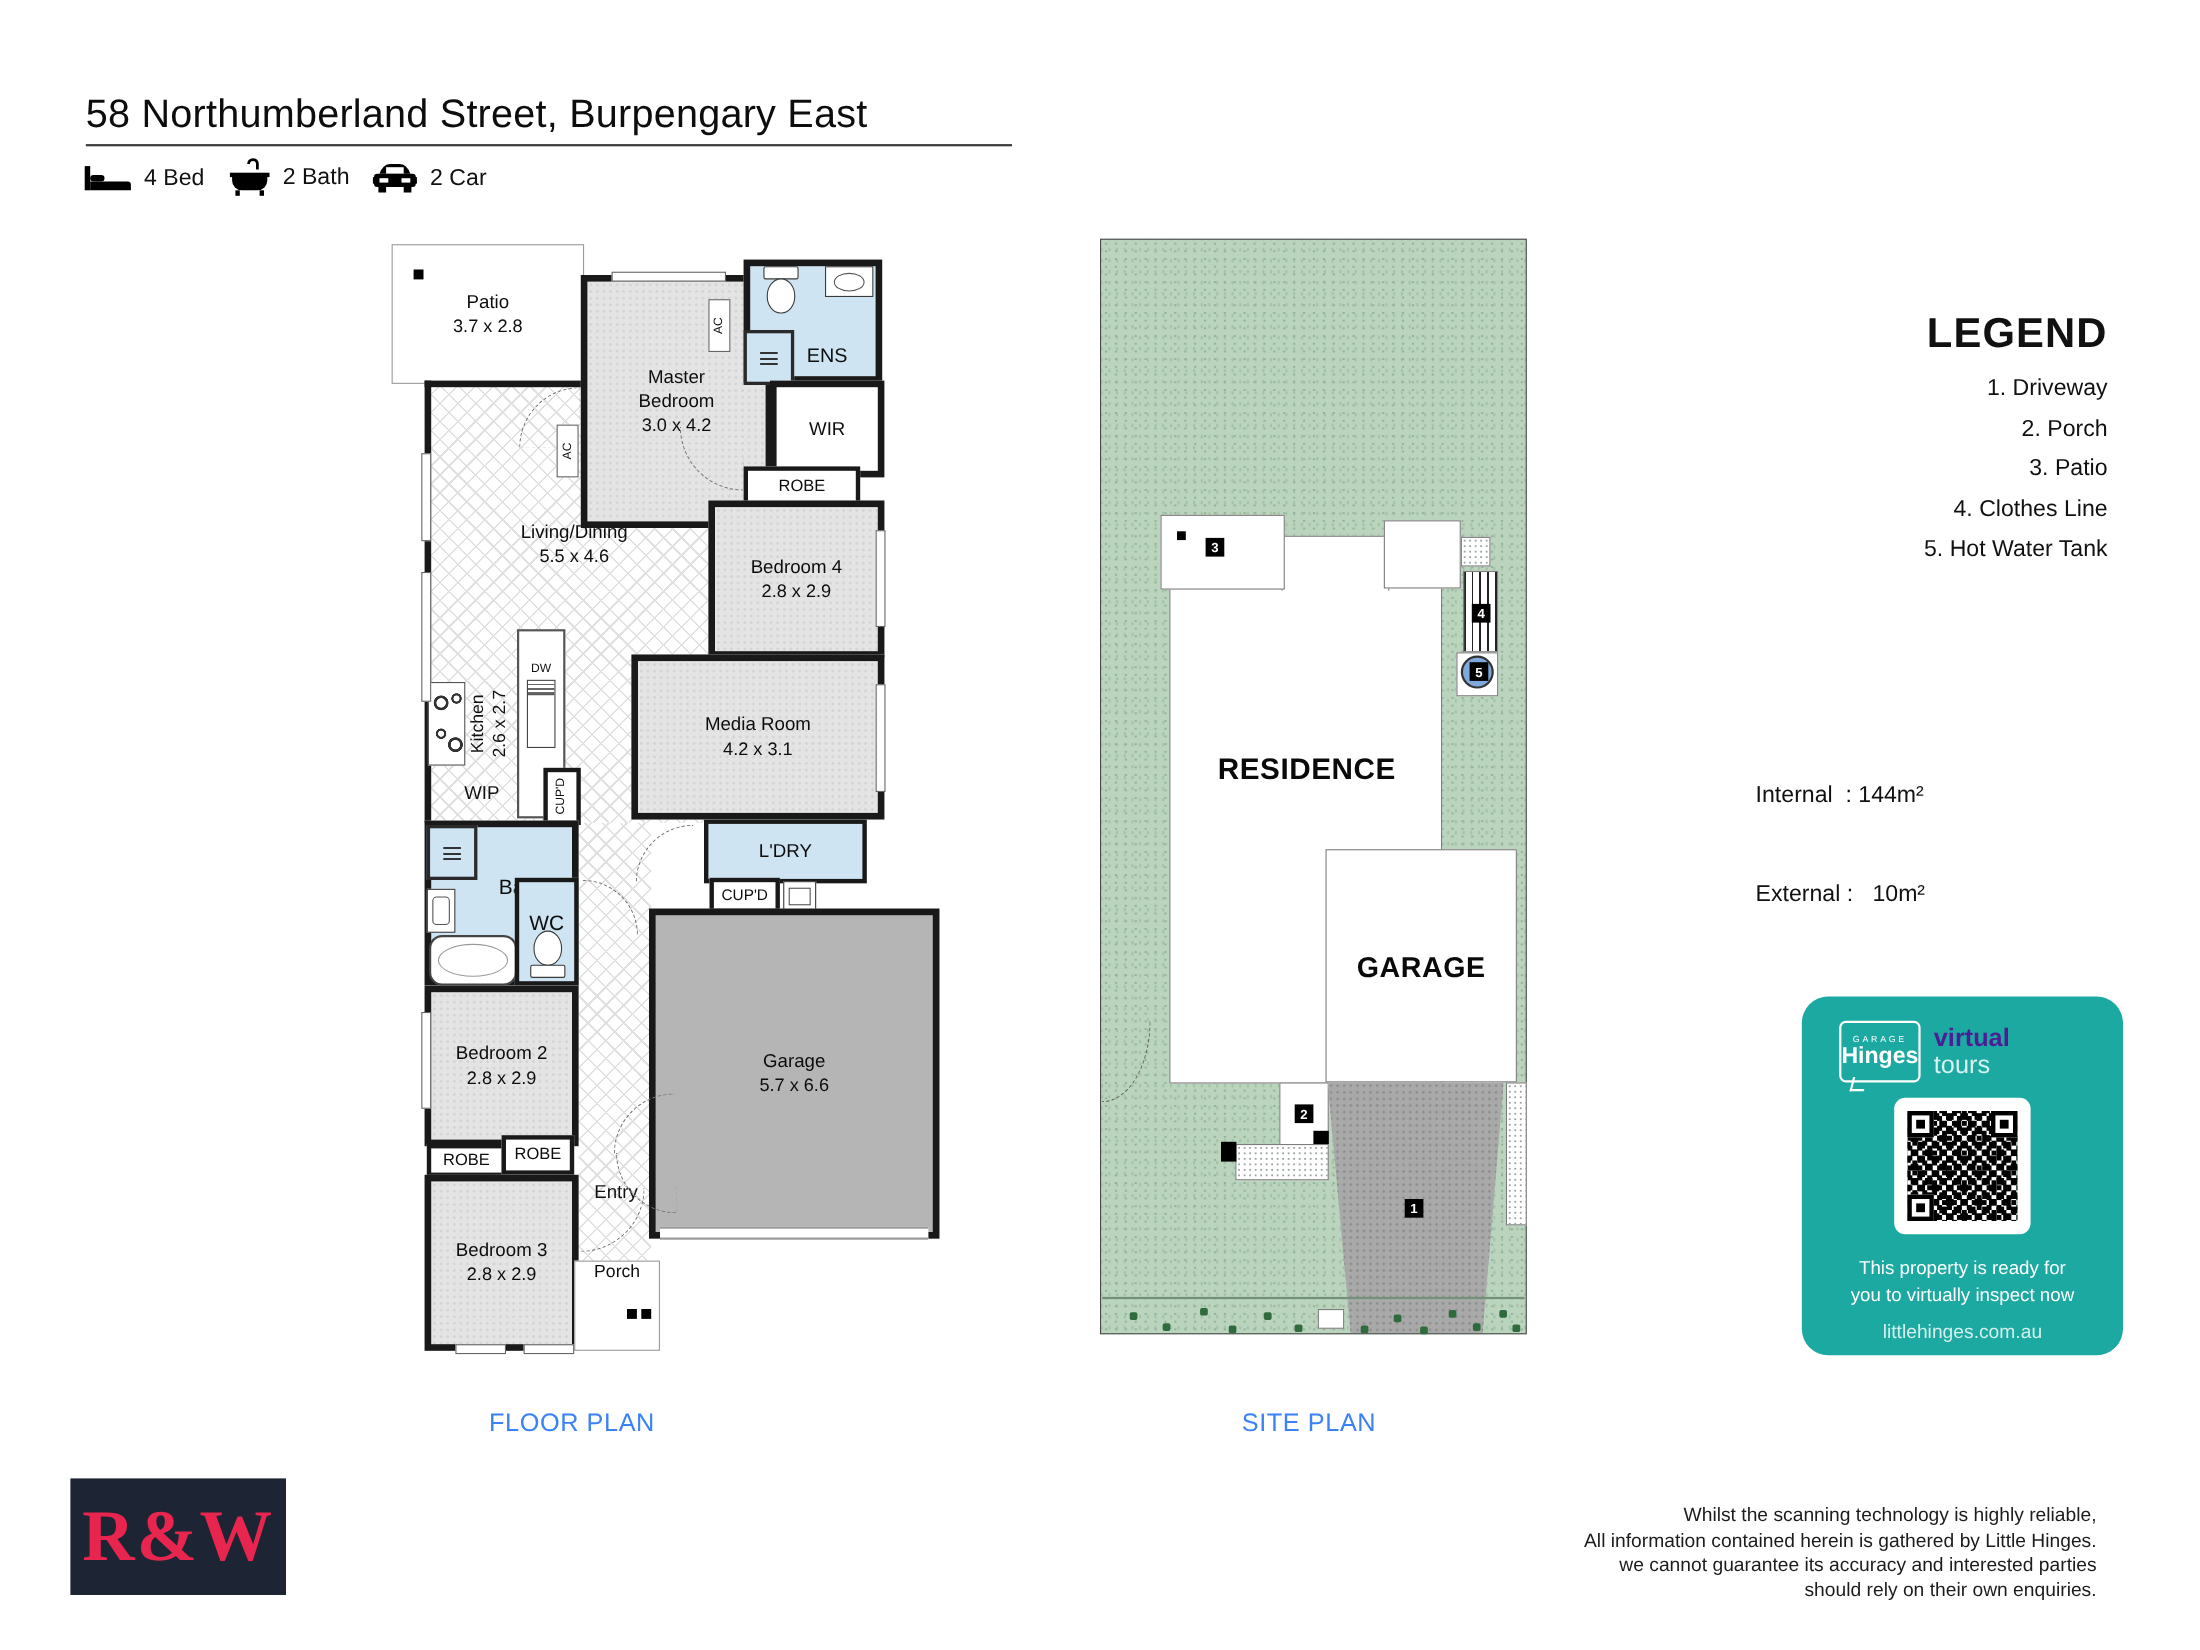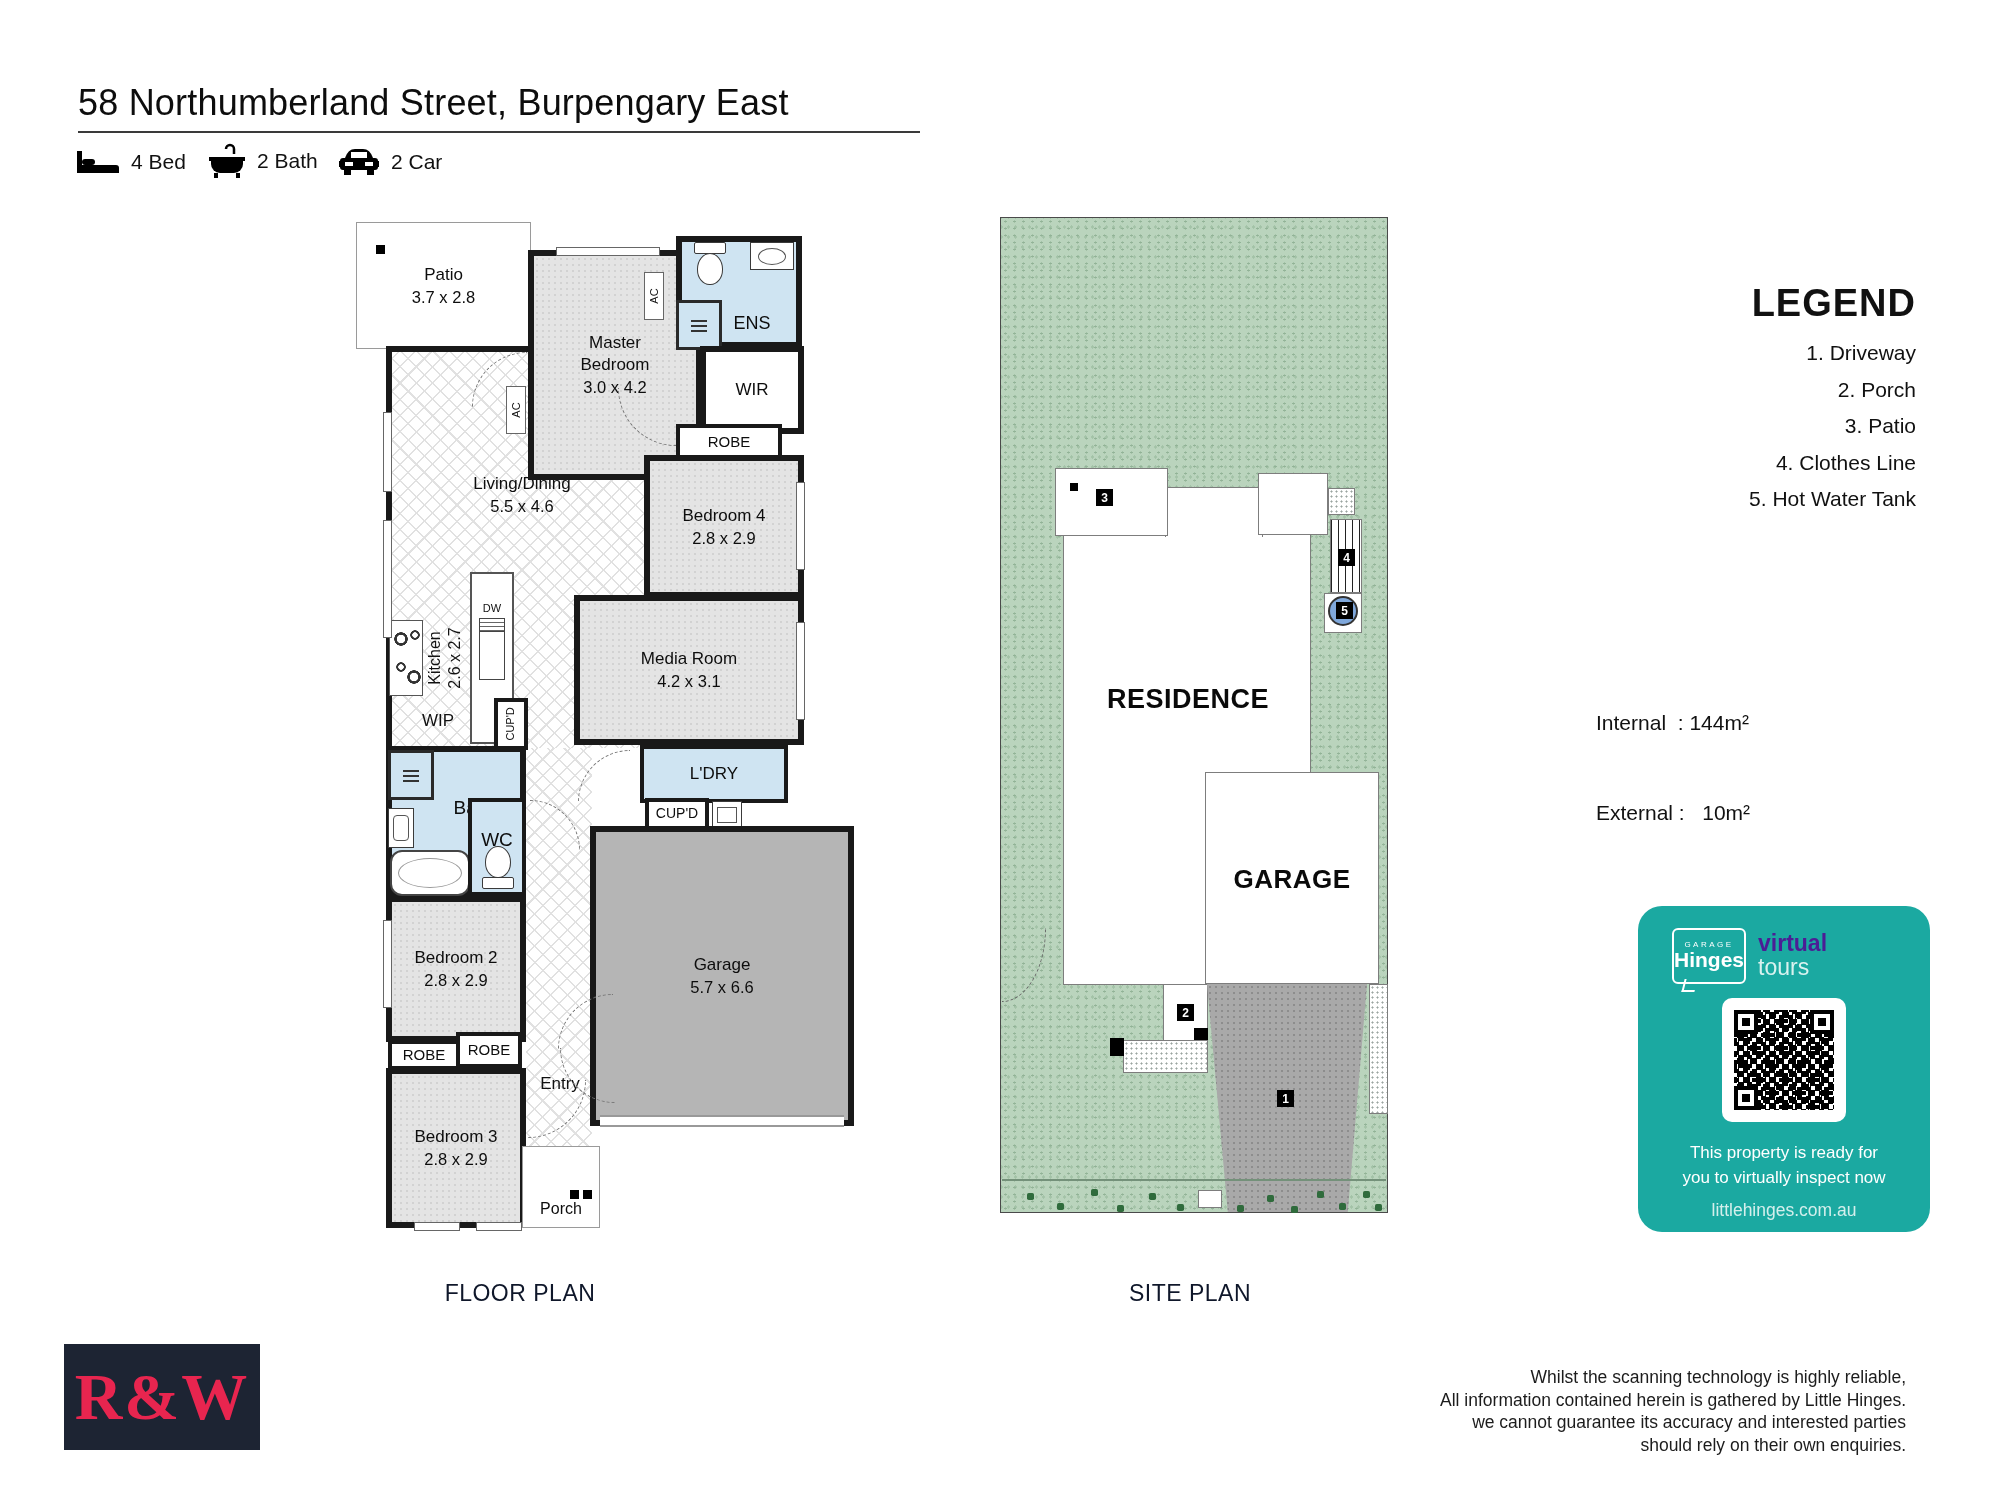--- a/index.html
+++ b/index.html
@@ -37,21 +37,21 @@
        background-image:radial-gradient(#92b397 1.1px,transparent 1.5px),radial-gradient(#a3c2a7 1px,transparent 1.4px);
        background-size:9px 7px,7px 10px;background-position:0 0,4px 4px}
   .white{background:#fff;border:1px solid #7d7d7d;box-sizing:border-box}
   .stip{background-color:#fff;border:1px solid #7d7d7d;box-sizing:border-box;
         background-image:radial-gradient(#9aa4a0 .9px,transparent 1.15px);background-size:5px 5px}
   .drive{background-color:var(--driveway-grey,#a9a9a9);
          background-image:radial-gradient(#8d8d8d 1px,transparent 1.3px);background-size:6px 6px}
   .badge{width:17px;height:17px;background:#000;color:#fff;font-size:12px;font-weight:bold;
          display:flex;align-items:center;justify-content:center}
   .bigname{font-weight:bold;font-size:27px;letter-spacing:.5px;text-align:center;color:#0a0a0a}
-  .caption{font-size:23px;letter-spacing:.5px;text-align:center;color:#0f172a}
+  .caption{font-size:23px;letter-spacing:.5px;text-align:center;color:#3b82f6}
   
   .legend{text-align:right}
   .legend .lt{font-size:38px;font-weight:bold;letter-spacing:1px;margin-bottom:10px}
   .legend .li{font-size:21px;line-height:36.5px}
   .areas{text-align:left;font-size:21px;line-height:30px;white-space:pre}
   
   .card{background:var(--accent,#1BA9A1);border-radius:24px}
   .bubble{box-sizing:border-box;width:74px;height:56px;border:2.5px solid #fff;border-radius:6px;
           display:flex;flex-direction:column;align-items:center;justify-content:center;color:#fff;position:relative}
   .bubble .tiny{font-size:8px;letter-spacing:2.5px;line-height:1}
@@ -247,21 +247,21 @@
   </div>
 
   <div class="a room grey wall" style="left:386px;top:1068px;width:140px;height:160px">
     <span class="rl">Bedroom 3</span>
     <span class="rd">2.8 x 2.9</span>
   </div>
   <div class="a win" style="left:414px;top:1222px;width:46px;height:9px"></div>
   <div class="a win" style="left:476px;top:1222px;width:46px;height:9px"></div>
 
   <div class="a" style="left:524px;top:1074px;width:72px;text-align:center;font-size:17px">Entry</div>
-  <div class="a room thin" style="left:522px;top:1146px;width:78px;height:82px;background:#fff;justify-content:flex-end;padding-bottom:8px;box-sizing:border-box">
+  <div class="a room thin" style="left:522px;top:1146px;width:78px;height:82px;background:#fff;justify-content:flex-start;padding-bottom:8px;box-sizing:border-box">
     <span style="font-size:16px">Porch</span>
   </div>
   <div class="a blk" style="left:570px;top:1190px;width:9px;height:9px"></div>
   <div class="a blk" style="left:583px;top:1190px;width:9px;height:9px"></div>
 
   <div class="a" style="left:644px;top:272px;width:20px;height:48px;background:#fff;border:1px solid #666;box-sizing:border-box;display:flex;align-items:center;justify-content:center">
     <span class="rot" style="font-size:11px">AC</span>
   </div>
   <div class="a" style="left:506px;top:386px;width:20px;height:48px;background:#fff;border:1px solid #666;box-sizing:border-box;display:flex;align-items:center;justify-content:center">
     <span class="rot" style="font-size:11px">AC</span>

